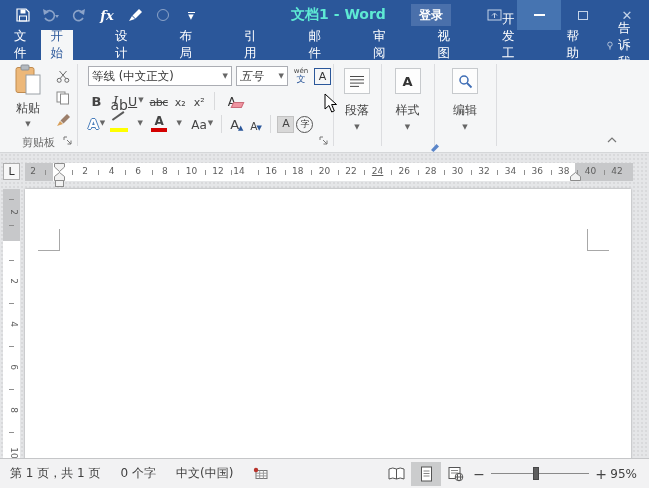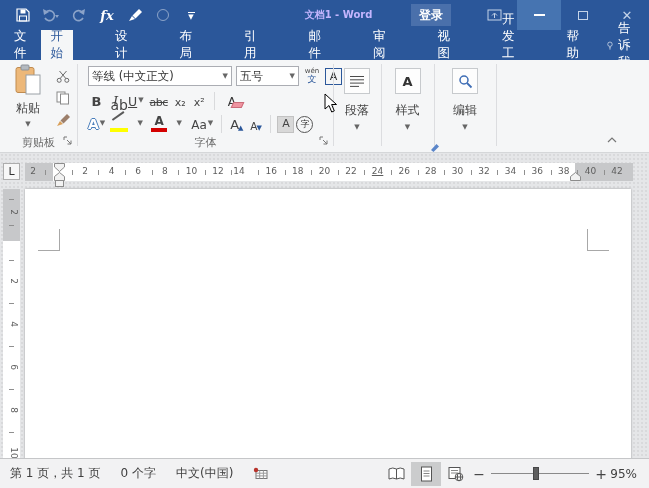--- a/index.html
+++ b/index.html
@@ -7,21 +7,21 @@
     font-family: "DejaVu Sans", "Liberation Sans", sans-serif; }
   #app { position: relative; width: 649px; height: 488px; background: #e7e8ea; }
 
   
   .titlebar { position: absolute; top:0; left:0; right:0; height:30px;
     background:#2b579a; display:flex; align-items:center; color:#fff;font-weight:bold; }
   .qat { display:flex; align-items:center; margin-left:12px; gap:6px; }
   .qat-btn { width:22px; height:22px; display:flex; align-items:center; justify-content:center; }
   .win-title { position:absolute; left:0; right:0; top:0; height:30px;
     display:flex; align-items:center; justify-content:center;
-    font-size:10px; color:#c4b5fd; pointer-events:none;margin-left:28px; }
+    font-size:14px; color:#5eead4; pointer-events:none;margin-left:28px; }
   .tb-right { position:absolute; right:0; top:0; height:30px; display:flex; align-items:stretch; }
   .signin { align-self:center; height:22px; padding:0 8px; margin-right:28px;
     background:#4a70ab; color:#fff; font-size:12px; display:flex; align-items:center; }
   .winctl { width:44px; display:flex; align-items:center; justify-content:center; color:#cfdcee; }
   .winctl.min { background:#4674b1; }
   .ribbon-opts { width:30px; display:flex; align-items:center; justify-content:center; margin-right:8px; }
   .min-glyph { width:11px; height:2px; background:#fff; }
   .max-glyph { width:10px; height:9px; border:1px solid #c4d3e8; }
   .close-glyph { font-size:13px; color:#c4d3e8; }
 
@@ -50,21 +50,21 @@
   .mini-btn { position:absolute; left:52px; width:22px; height:20px;
     display:flex; align-items:center; justify-content:center; }
 
   .grp-font { position:absolute; left:78px; top:0; width:255px; height:92px; }
   .font-row1 { position:absolute; left:10px; top:6px; display:flex; align-items:center; gap:4px; }
   .combo { height:20px; background:#fff; border:1px solid #abadb3; display:flex;
     align-items:center; font-size:11.5px; color:#333; padding:0 3px; }
   .combo .cval { flex:1; overflow:hidden; white-space:nowrap; }
   .combo .carr { font-size:7px; color:#666; margin-left:3px; }
   .combo.fname { width:144px; }
-  .combo.fsize { width:63px; }
+  .combo.fsize { width:52px;font-style:italic; }
   .phonetic { width:18px; height:20px; display:flex; flex-direction:column;
     align-items:center; justify-content:center; line-height:1; }
   .phonetic .py { font-size:7px; color:#444; }
   .phonetic .hanzi { font-size:9px; color:#2b579a; }
   .charborder { width:17px; height:17px; border:1px solid #2b579a; display:flex;
     align-items:center; justify-content:center; font-size:11px; color:#333; }
   .font-row2 { position:absolute; left:10px; top:31px; height:20px; display:flex; align-items:center; gap:2px; }
   .font-row3 { position:absolute; left:8px; top:53px; height:22px; display:flex; align-items:center; gap:2px; }
   .rbtn { min-width:17px; height:20px; display:flex; align-items:flex-end; justify-content:center;
     padding:0 2px 2px 2px; font-size:12px; color:#444; position:relative; }
@@ -360,21 +360,20 @@
         </div>
         <div class="rbtn">
           <span class="shrink">A</span>
           <span class="caret-up">▼</span>
         </div>
         <div class="irow-sep"></div>
         <div class="rbtn shade-btn">A</div>
         <div class="enclose">字</div>
       </div>
 
-      <div class="grp-label">字体</div>
       <div class="launcher">
         <svg width="10" height="10" viewBox="0 0 10 10">
           <path d="M1,4 V1 H4" fill="none" stroke="#777"></path>
           <path d="M4,4 L8,8 M8,4.5 V8 H4.5" fill="none" stroke="#777"></path>
         </svg>
       </div>
     </div>
     <div class="vsep" style="left:333px;"></div>
 
     <div class="cgrp" style="left:334px;width:46px;">

